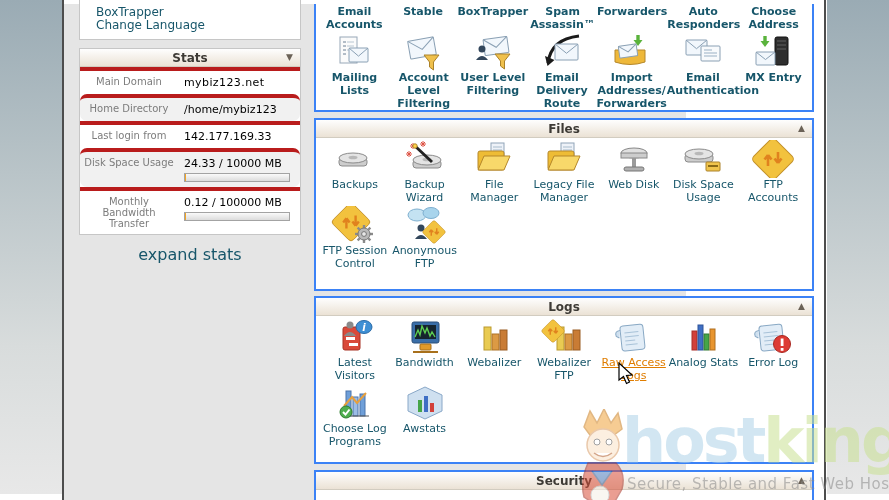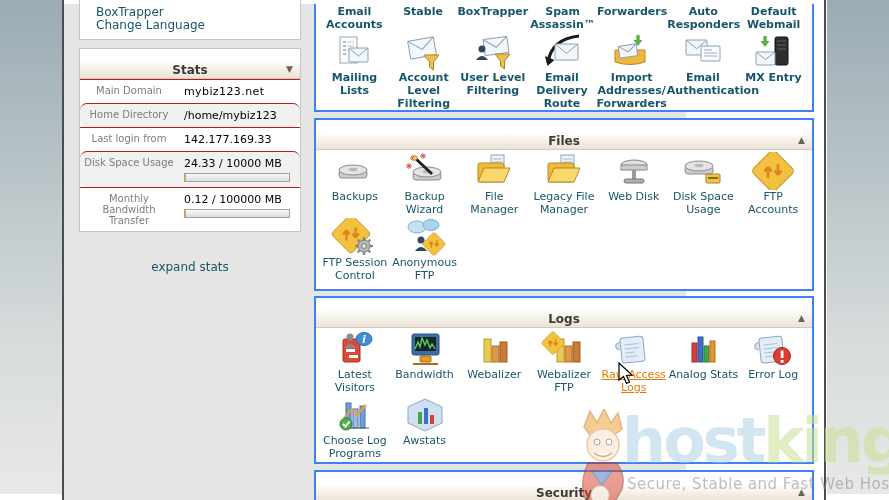--- a/index.html
+++ b/index.html
@@ -17,30 +17,30 @@
 
   .page { position:absolute; left:64px; top:4px; width:622px; height:500px; background:#e5e5e5; }
 
   
   .sidebar { position:absolute; left:15px; top:0; width:222px; }
   .nav-box { margin-top:-10px; border:1px solid #c6c6c6; background:#fff; padding:11px 6px 7px 16px; }
   .nav-link { display:block; color:#17566a; font-size:12px; line-height:13px; text-decoration:none; cursor:pointer; }
   .stats-box { margin-top:8px; border:1px solid #c6c6c6; background:#fff; }
   .box-header { position:relative; height:18px; display:flex; align-items:center; justify-content:center;
     background:linear-gradient(#fefefe,#ebe2d5); border-bottom:1px solid #d2ccc0;
-    font-size:12px; font-weight:bold; color:#3d3a35;margin-top:12px; }
+    font-size:12px; font-weight:bold; color:#3d3a35; }
   .box-header .tri { position:absolute; right:7px; top:3px; font-size:9px; color:#6b6257; }
-  .stats-row { display:flex; border-top:1px solid #b91c1c; }
+  .stats-row { display:flex; border-top:4px solid #b91c1c; }
   .stats-row.alt { background:#f1f1f1;border-radius:7px; }
   .stats-label { width:98px; padding:5px 3px; font-size:10px; line-height:11px; color:#7c7c7c; text-align:center; }
   .stats-value { flex:1; padding:5px 2px 5px 6px; font-size:11px; color:#000; }
   .stats-value.bold { font-weight:normal; letter-spacing:.4px; }
   .meter { width:106px; height:9px; margin-top:3px; border:1px solid #a3a3a3; background:linear-gradient(#fafafa,#dcdcdc); }
   .meter > div { height:100%; background:#f5a623; }
-  .expand-stats { display:block; margin-top:28px; text-align:center; color:#17566a; font-size:12px; text-decoration:none; cursor:pointer; }
+  .expand-stats { display:block; margin-top:10px; text-align:center; color:#17566a; font-size:16px; text-decoration:none; cursor:pointer; }
 
   
   .main { position:absolute; left:250px; top:0; width:500px; }
   .section { border:2px solid #3b82f6; background:#fff; }
   .section.no-top { border-top:none; }
   .sec-mail { height:108px; overflow:hidden;font-weight:bold; }
   .sec-files { margin-top:6px; height:173px; overflow:hidden; }
   .sec-logs { margin-top:5px; height:168px; overflow:hidden; }
   .sec-security { margin-top:6px; height:60px; overflow:hidden; }
 
@@ -131,21 +131,21 @@
             <div class="cell">
               <a class="app-label">Spam Assassin™</a>
             </div>
             <div class="cell">
               <a class="app-label">Forwarders</a>
             </div>
             <div class="cell">
               <a class="app-label">Auto Responders</a>
             </div>
             <div class="cell">
-              <a class="app-label">Default Webmail</a>
+              <a class="app-label">Choose Address</a>
             </div>
           </div>
           <div class="apps-row row-icons">
             <div class="cell">
               <div class="app-icon">
                 <svg width="48" height="38" viewBox="0 0 48 38">
                   <rect x="9" y="4" width="17" height="26" fill="#fbfbfb" stroke="#98a8b8"></rect>
                   <path d="M12,9 h3 M12,13 h3 M12,17 h3 M12,21 h3" stroke="#6a7f93"></path>
                   <path d="M16,9 h7 M16,13 h7 M16,17 h7" stroke="#b8c6d2"></path>
                   <g transform="rotate(0 27.5 22)">

